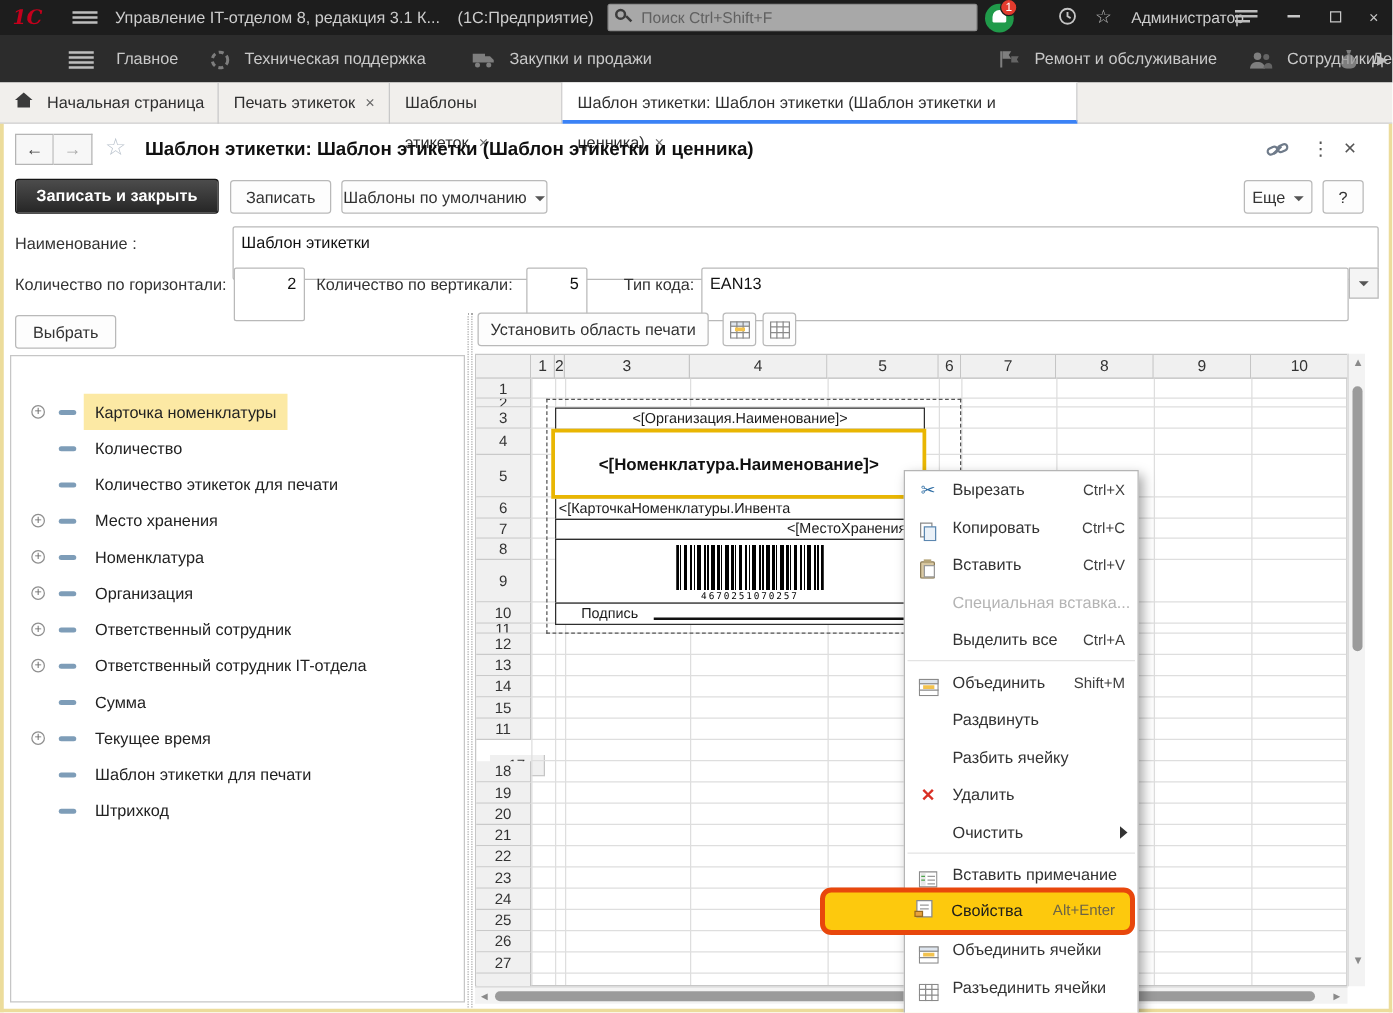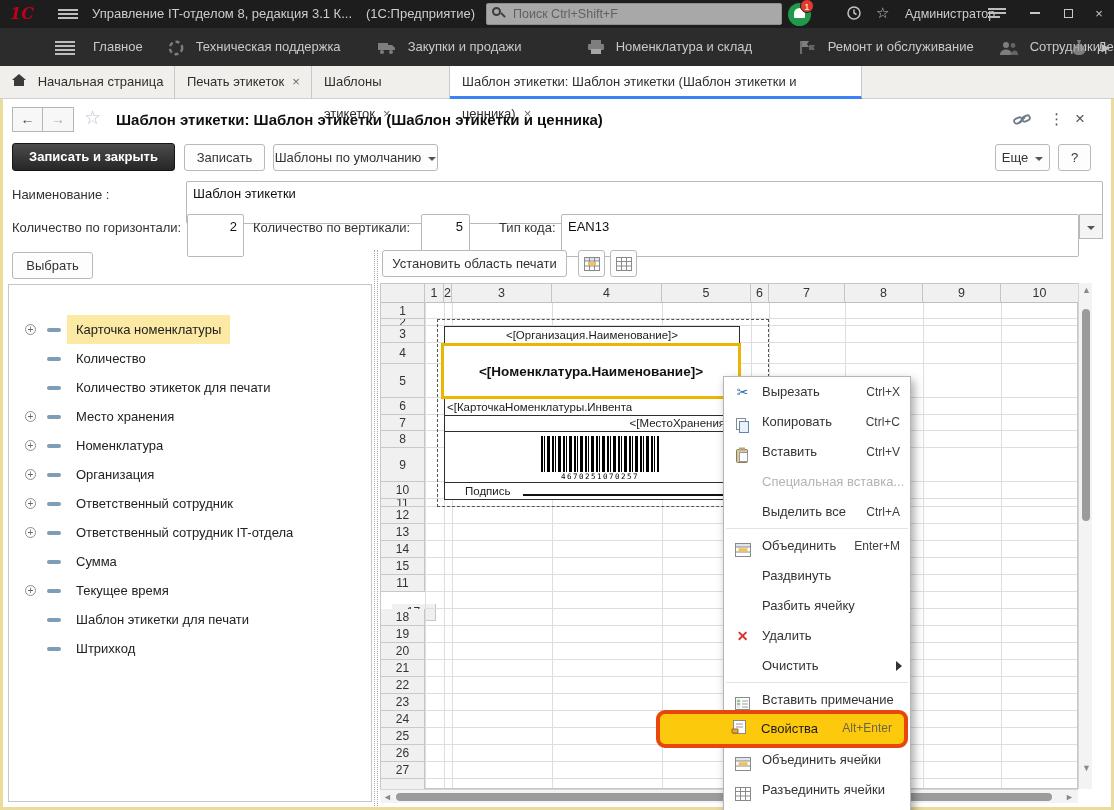--- a/index.html
+++ b/index.html
@@ -211,28 +211,20 @@
     <span>Техническая поддержка</span>
   </span>
   <span class="mitem" style="left:378px">
     <svg class="micon" width="18" height="14" viewBox="0 0 18 14">
         <rect x="0" y="2" width="10" height="7" fill="#9a9a9a"></rect>
         <path d="M10 4h4l3 3v2h-7z" fill="#9a9a9a"></path>
         <circle cx="4" cy="11" r="2" fill="#9a9a9a"></circle>
         <circle cx="13" cy="11" r="2" fill="#9a9a9a"></circle>
       </svg>
     <span>Закупки и продажи</span>
-  </span>
-  <span class="mitem" style="left:588px">
-    <svg class="micon" width="16" height="15" viewBox="0 0 16 15">
-        <rect x="3" y="0" width="10" height="4" fill="#9a9a9a"></rect>
-        <rect x="0" y="4" width="16" height="6" rx="1" fill="#9a9a9a"></rect>
-        <rect x="3" y="9" width="10" height="5" fill="#cfcfcf"></rect>
-      </svg>
-    <span>Номенклатура и склад</span>
   </span>
   <span class="mitem" style="left:800px">
     <svg class="micon" width="16" height="15" viewBox="0 0 16 15">
         <path d="M1 1v13" stroke="#9a9a9a" stroke-width="1.6"></path>
         <path d="M2 1h7l-2 3 2 3H2z" fill="#9a9a9a"></path>
         <path d="M9 5h6l-1.5 2.5L15 10H9z" fill="#777"></path>
       </svg>
     <span>Ремонт и обслуживание</span>
   </span>
   <span class="mitem" style="left:1000px">
@@ -533,21 +525,21 @@
   </div>
   <div class="csep" style="top:151px"></div>
   <div class="citem" style="top:154px">
     <span class="cicon"><svg width="16" height="14" viewBox="0 0 16 14">
           <rect x=".5" y=".5" width="15" height="13" fill="#fff" stroke="#8a8a8a"></rect>
           <rect x=".5" y=".5" width="15" height="3.5" fill="#dfe6ef" stroke="#8a8a8a"></rect>
           <line x1="0" y1="9" x2="16" y2="9" stroke="#8a8a8a"></line>
           <rect x="3.5" y="5.2" width="9" height="3" fill="#f2c24e"></rect>
         </svg></span>
     <span class="clabel">Объединить</span>
-      <span class="cshort">Enter+M</span>
+      <span class="cshort">Shift+M</span>
   </div>
   <div class="citem" style="top:184px">
     <span class="clabel">Раздвинуть</span>
   </div>
   <div class="citem" style="top:214px">
     <span class="clabel">Разбить ячейку</span>
   </div>
   <div class="citem" style="top:244px">
     <span class="cicon xdel">✕</span>
     <span class="clabel">Удалить</span>

